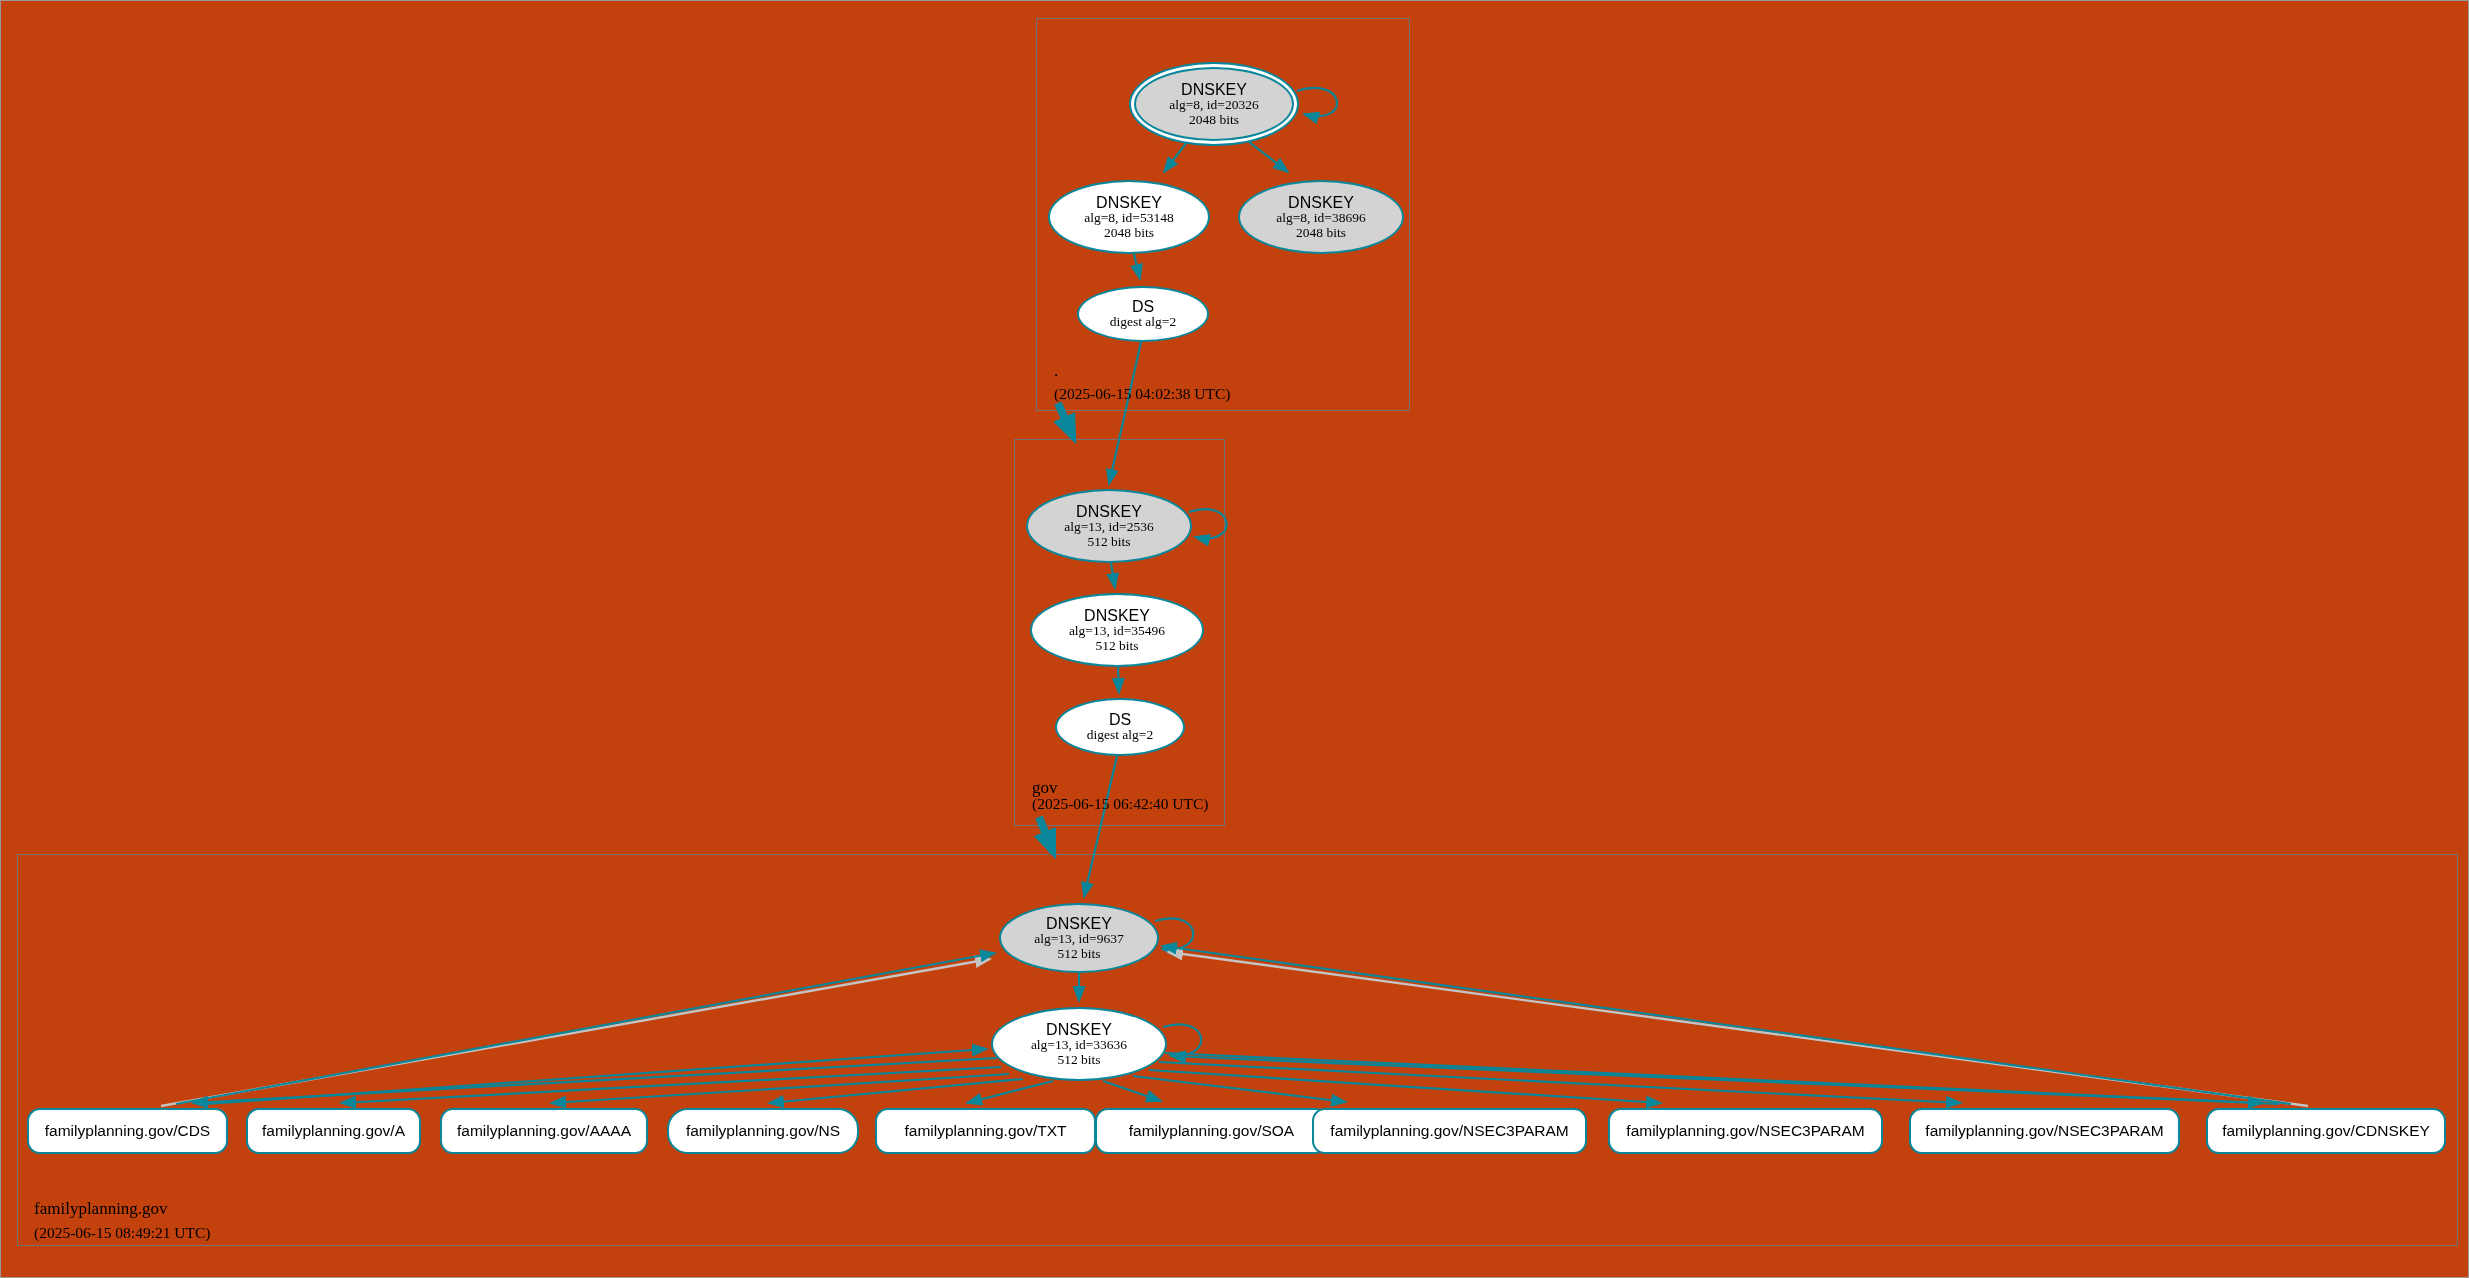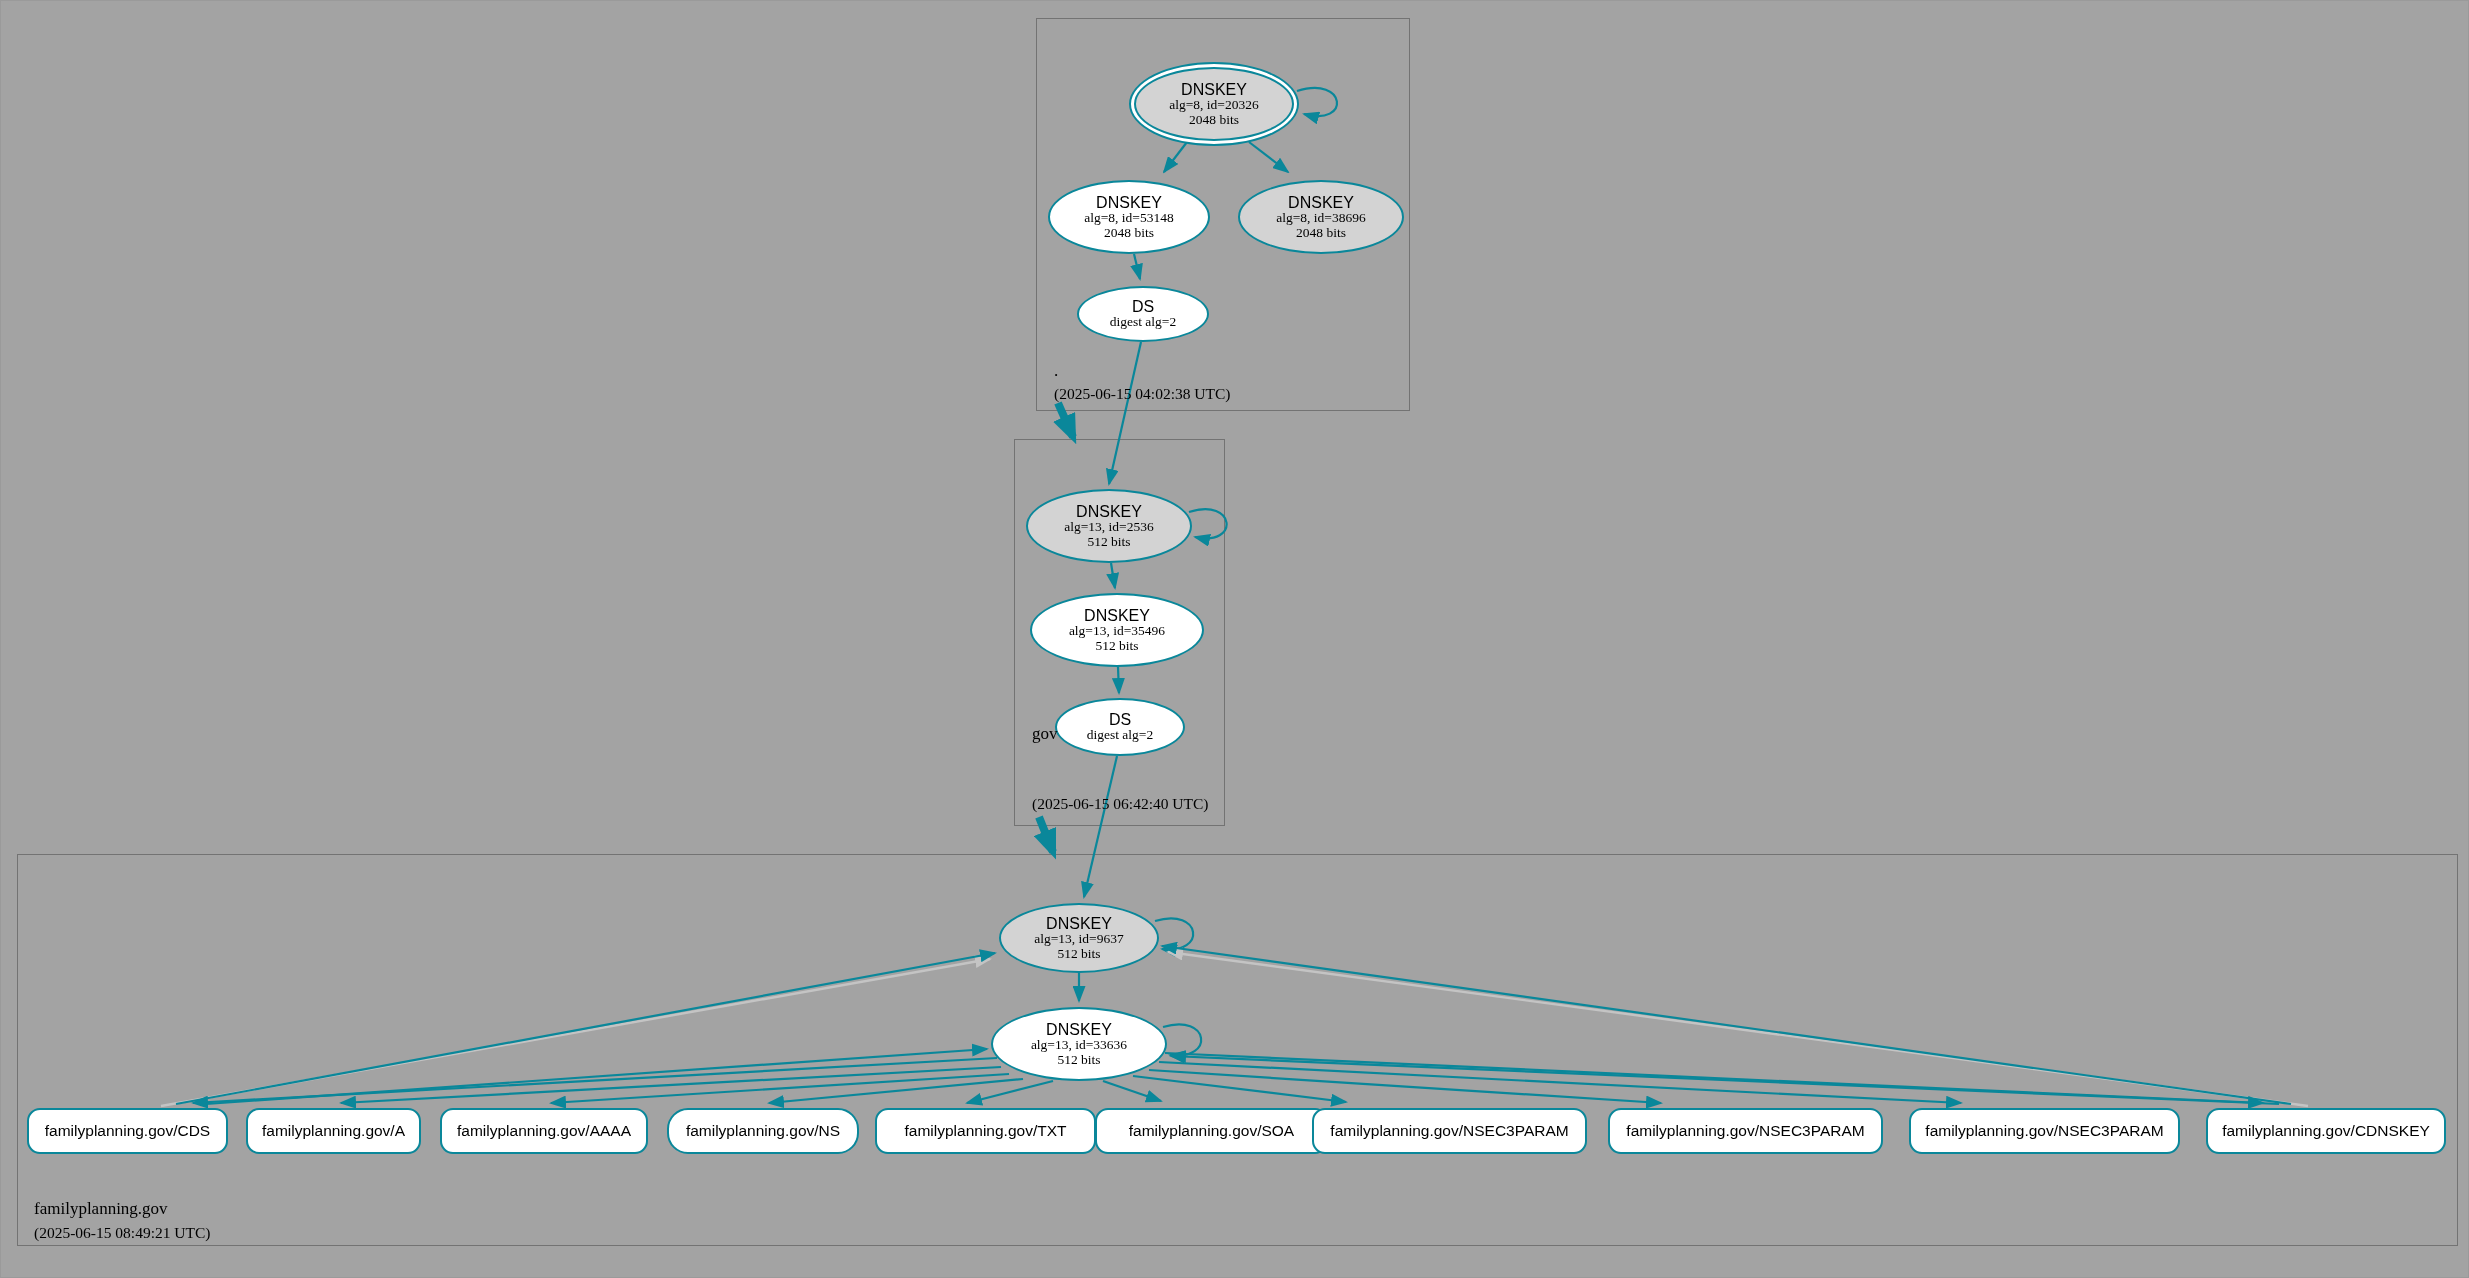--- a/index.html
+++ b/index.html
@@ -1,19 +1,19 @@
 <!DOCTYPE html>
 <html><head>
 <meta charset="utf-8">
 <style>
   html,body{margin:0;padding:0;background:#fff;}
   #canvas{
     position:relative;
     width:2469px;height:1278px;
-    background:#a3a3a3;
+    background:#c2410c;
     box-sizing:border-box;
     border:1px solid #9a9a9a;
     overflow:hidden;
     font-family:"Liberation Serif",serif;
   }
   .zonebox{
     position:absolute;
     border:1px solid #737373;
     background:transparent;
     z-index:0;
@@ -165,21 +165,21 @@
     </div>
   </div>
 
   <div class="ellipse" style="left:1054px;top:697px;width:130px;height:58px;">
     <div class="node-text">
       <div class="nt-title">DS</div>
       <div class="nt-detail">digest alg=2</div>
     </div>
   </div>
 
-  <div class="zlabel" style="left:1031px;top:723px;">gov</div>
+  <div class="zlabel" style="left:1031px;top:777px;">gov</div>
   <div class="zts" style="left:1031px;top:794px;">(2025-06-15 06:42:40 UTC)</div>
 
   <div class="ellipse gray" style="left:998px;top:902px;width:160px;height:70px;">
     <div class="node-text">
       <div class="nt-title">DNSKEY</div>
       <div class="nt-detail">alg=13, id=9637</div>
       <div class="nt-detail">512 bits</div>
     </div>
   </div>
 

